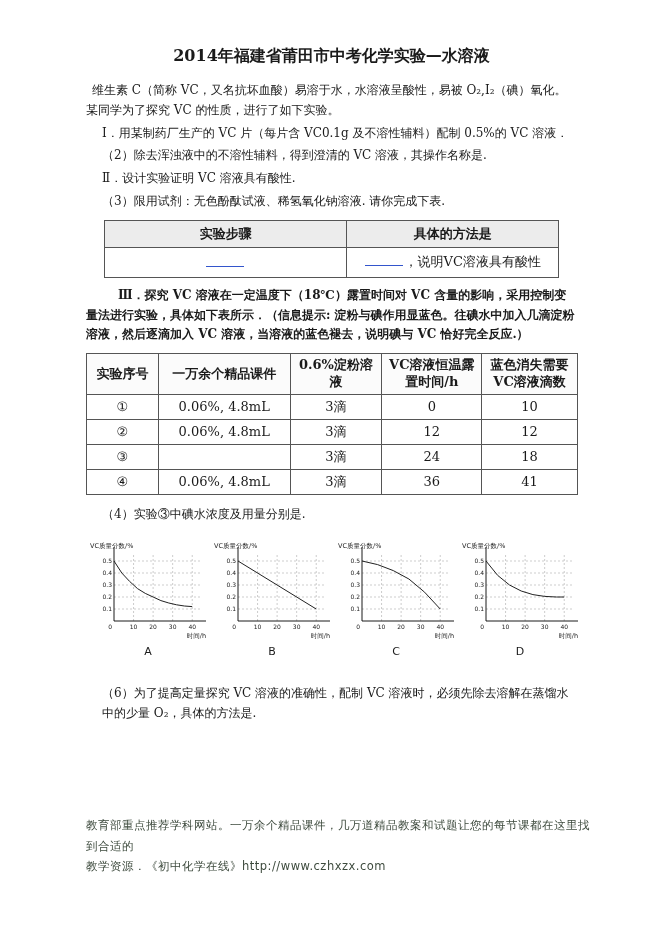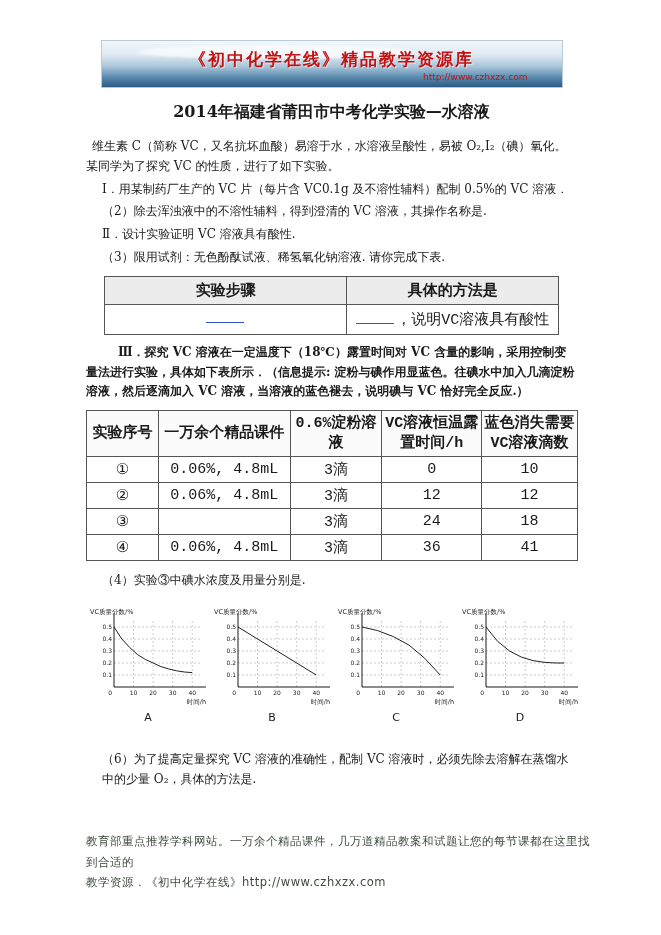--- a/index.html
+++ b/index.html
@@ -33,54 +33,50 @@
 
   
   .title{ text-align:center; font-size:16px; font-weight:bold; margin:6px 0 14px 0; }
   .para{ font-size:12px; line-height:1.65; margin-bottom:3px; }
   .intro{ text-indent:6px; }
   .ind1{ padding-left:16px; }
   .ind3{ text-indent:32px;font-weight:bold; }
   .q{ margin-top:10px; }
 
   
-  table{ border-collapse:collapse; font-size:15px;font-family:Liberation Mono, monospace; }
+  table{ border-collapse:collapse; font-size:13px; }
   .t1{ width:455px; margin:8px 0 8px 18px; }
   .t1 th{ background:#ececec; border:1px solid #555; font-weight:bold; padding:4px 2px; text-align:center; }
   .t1 td{ border:1px solid #555; height:30px; text-align:center; padding:2px; }
   .t1 col.c1{ width:243px; } .t1 col.c2{ width:212px; }
   .blank{ display:inline-block; width:38px; height:11px; border-bottom:1px solid #3355cc; margin-right:2px; vertical-align:baseline; }
 
   .t2{ width:492px; margin:8px 0 6px 0; }
   .t2 th{ border:1px solid #555; font-weight:bold; padding:3px 2px; text-align:center; background:#fbfbfb; line-height:1.3; }
   .t2 td{ border:1px solid #555; text-align:center; padding:3px 2px; height:22px; }
 
   
   .charts-row{ display:flex; gap:4px; margin:16px 0 4px 2px; }
   .chart-box{ width:120px; }
   .chart svg text{ font-family:"DejaVu Sans","Liberation Sans",sans-serif; fill:#222; }
   .chart-label{ text-align:center; font-size:11px; margin-top:0px;
                 font-family:"DejaVu Sans","Liberation Sans",sans-serif; }
 
   
   .footer{
-    position:absolute; left:86px; right:70px; bottom:42px;
+    position:absolute; left:86px; right:70px; bottom:58px;
     font-size:11.5px; line-height:1.8; color:#3d4a3d; letter-spacing:0.5px;
   }
   .footer .url{ font-family:"DejaVu Sans","Liberation Sans",sans-serif; }
 </style>
 </head>
 <body>
 
 <div class="page">
 
-  <div class="banner">
-    <div class="banner-title">《初中化学在线》精品教学资源库</div>
-    <div class="banner-url">http://www.czhxzx.com</div>
-  </div>
 
   <div class="title">2014年福建省莆田市中考化学实验—水溶液</div>
 
   <p class="para intro">维生素 C（简称 VC，又名抗坏血酸）易溶于水，水溶液呈酸性，易被 O₂,I₂（碘）氧化。某同学为了探究 VC 的性质，进行了如下实验。</p>
   <p class="para ind1">Ⅰ．用某制药厂生产的 VC 片（每片含 VC0.1g 及不溶性辅料）配制 0.5%的 VC 溶液．</p>
   <p class="para ind1">（2）除去浑浊液中的不溶性辅料，得到澄清的 VC 溶液，其操作名称是.</p>
   <p class="para ind1">Ⅱ．设计实验证明 VC 溶液具有酸性.</p>
   <p class="para ind1">（3）限用试剂：无色酚酞试液、稀氢氧化钠溶液. 请你完成下表.</p>
 
   <table class="t1">

